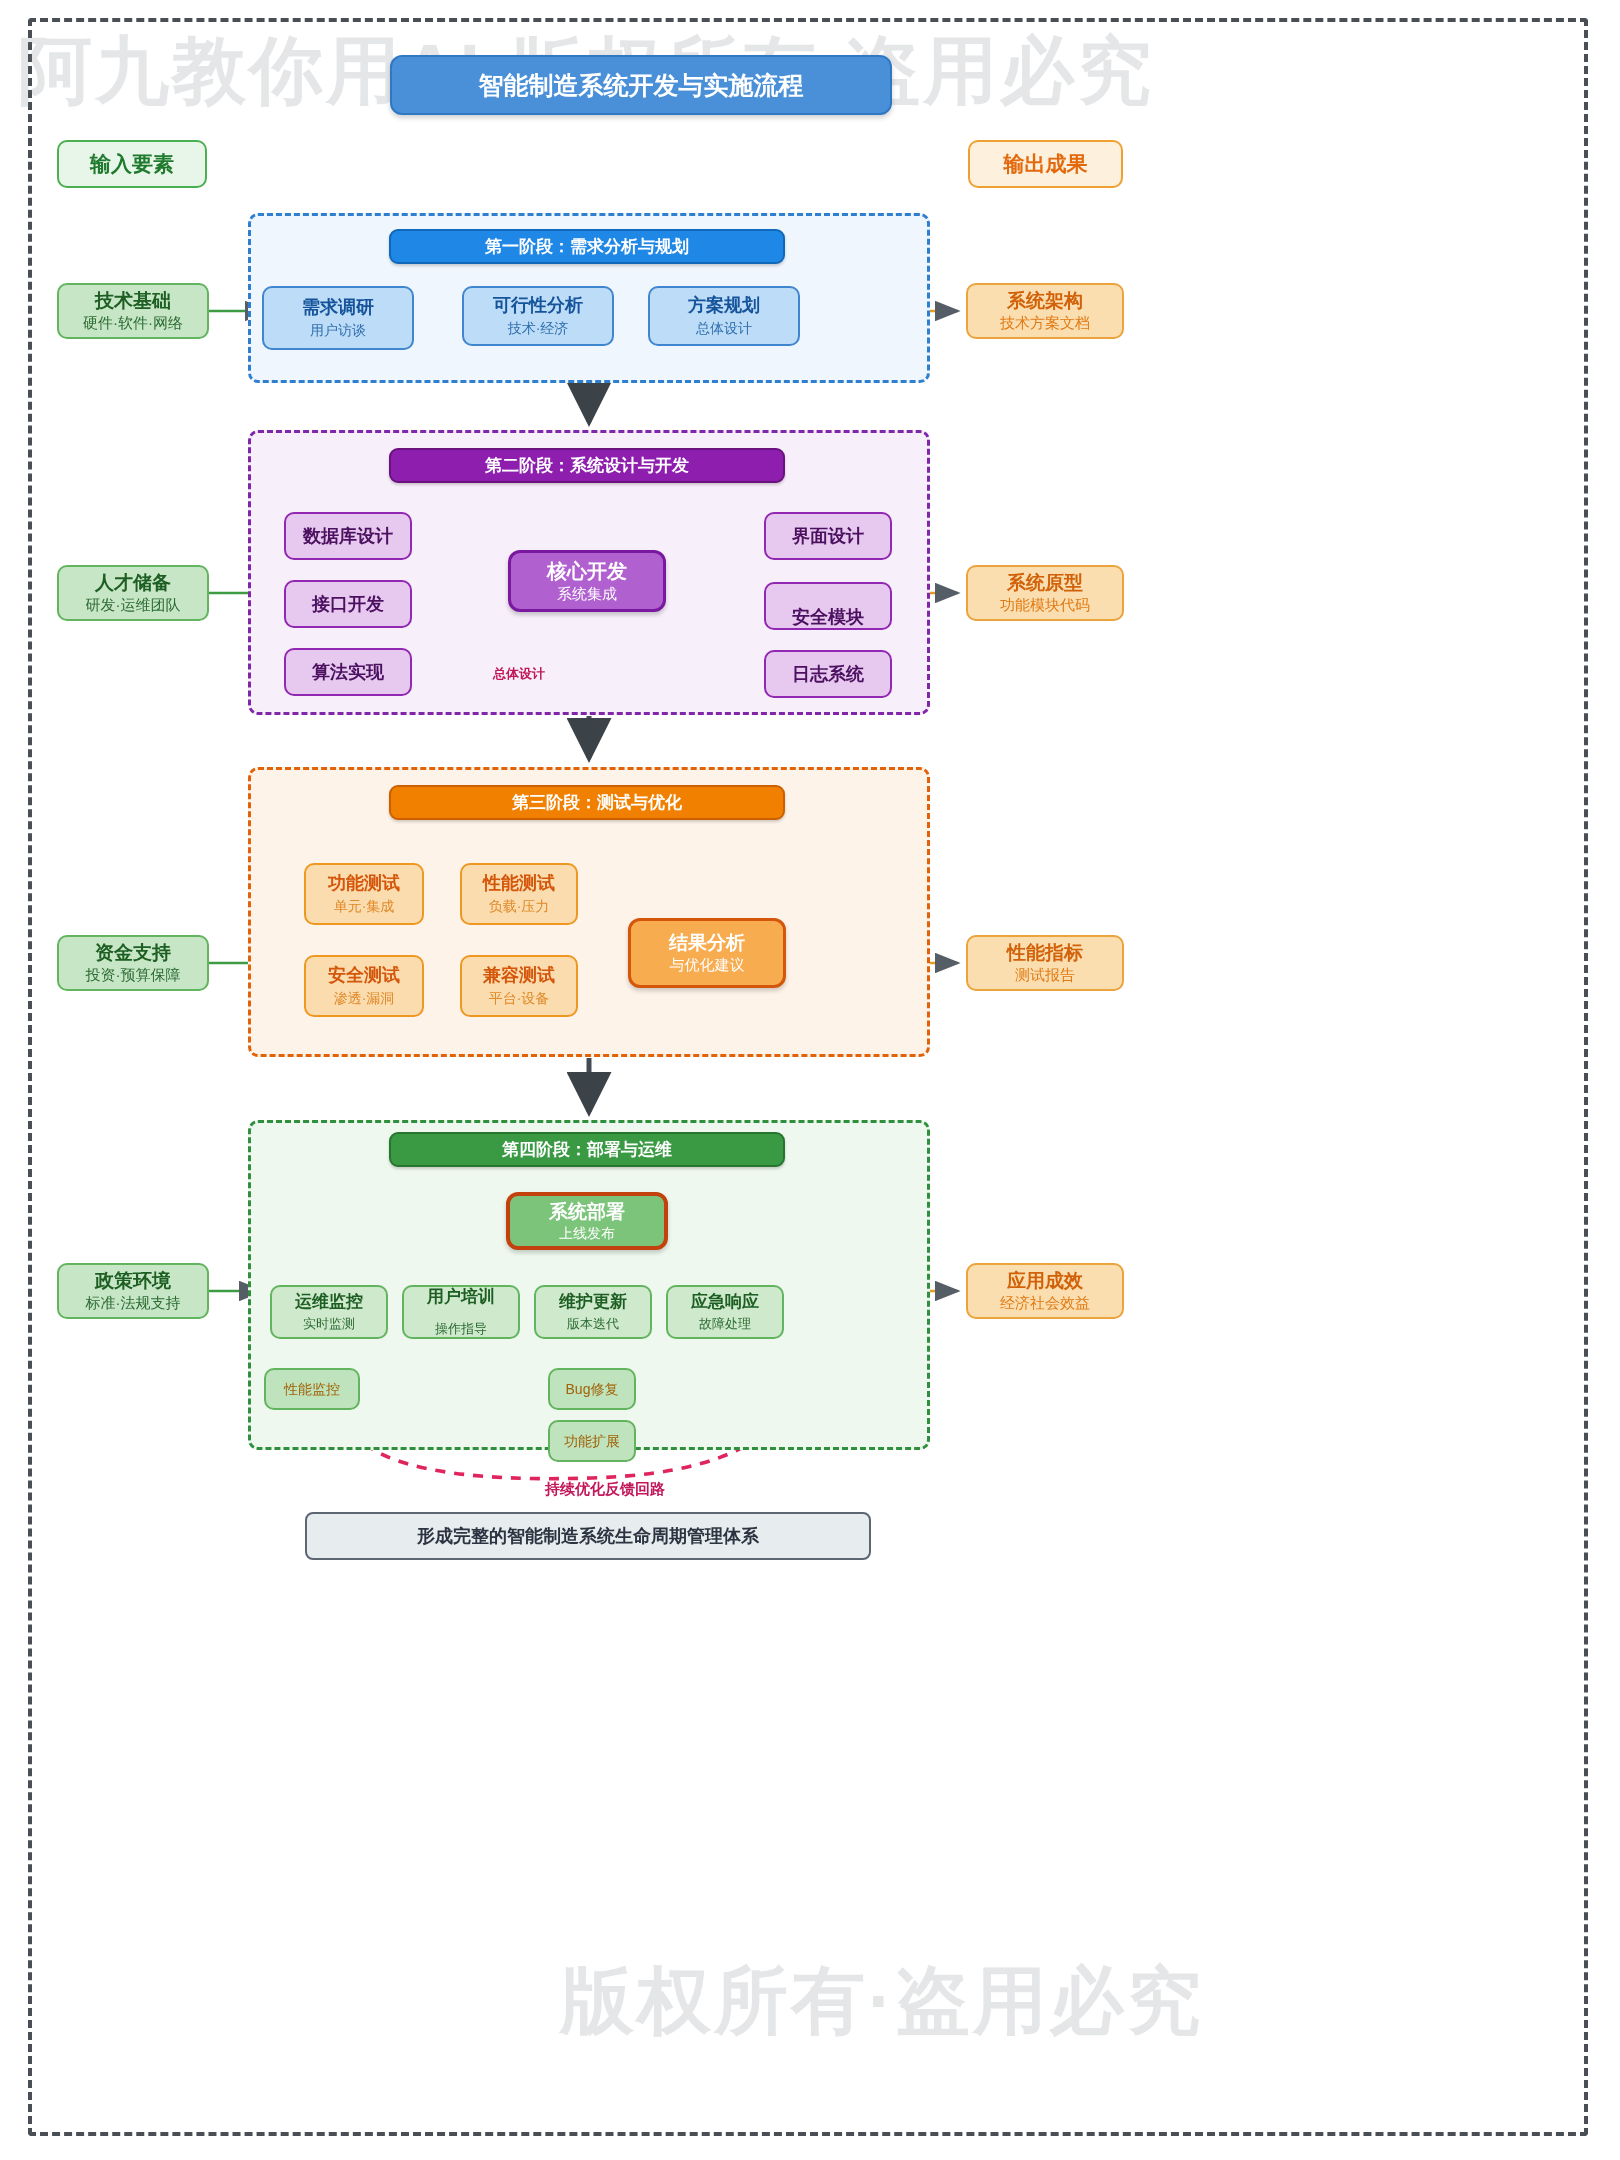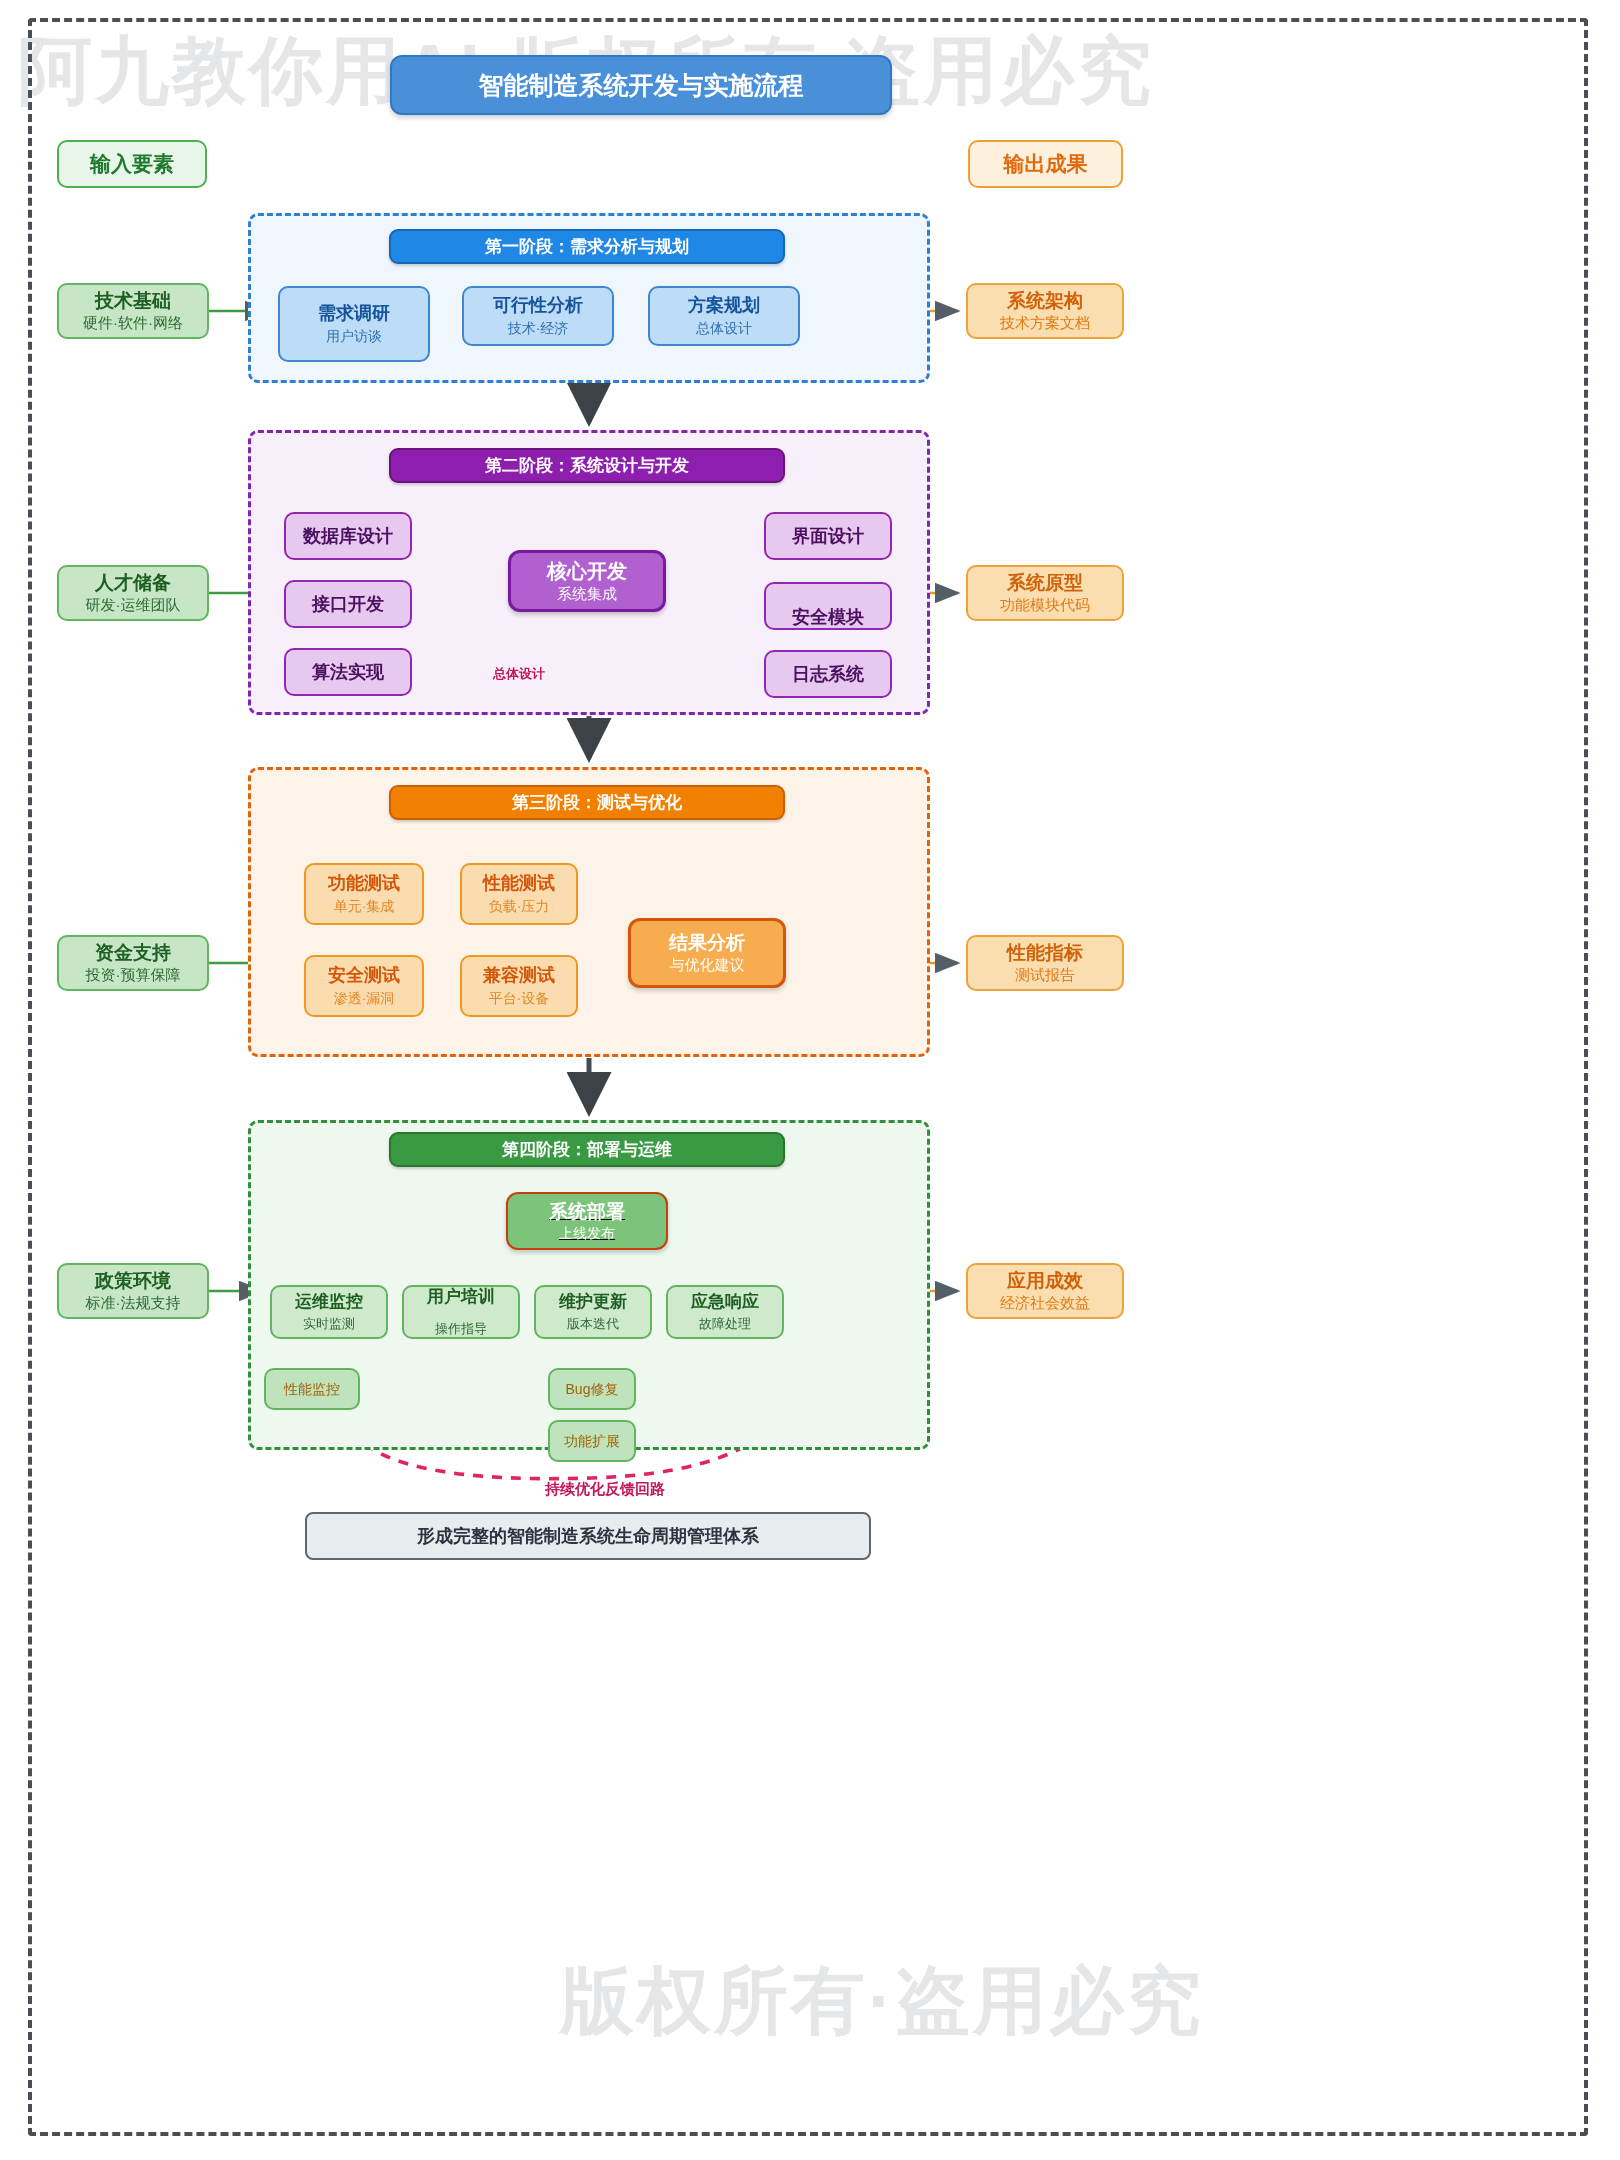--- a/index.html
+++ b/index.html
@@ -65,21 +65,21 @@
   .outbox .t2{font-size:15px;color:#e07a14;margin-top:3px;}
   #out1{left:966px;top:283px;width:158px;height:56px;}
   #out2{left:966px;top:565px;width:158px;height:56px;}
   #out3{left:966px;top:935px;width:158px;height:56px;}
   #out4{left:966px;top:1263px;width:158px;height:56px;}
 
   
   .p1box{background:#bcdcf7;border:2px solid #3f86cf;}
   .p1box .t1{font-size:18px;color:#15539b;}
   .p1box .t2{font-size:14px;color:#2f6fae;margin-top:4px;}
-  #p1a{left:278px;top:286px;width:152px;height:76px;}
+  #p1a{left:262px;top:286px;width:152px;height:64px;}
   #p1b{left:462px;top:286px;width:152px;height:60px;}
   #p1c{left:648px;top:286px;width:152px;height:60px;}
 
   
   .p2box{background:#e7c9ef;border:2px solid #9127b3;}
   .p2box .t1{font-size:18px;color:#4b1060;}
   #p2db{left:284px;top:512px;width:128px;height:48px;}
   #p2if{left:284px;top:580px;width:128px;height:48px;}
   #p2al{left:284px;top:648px;width:128px;height:48px;}
   #p2ui{left:764px;top:512px;width:128px;height:48px;}
@@ -102,22 +102,22 @@
   #p3c{left:460px;top:955px;width:118px;height:62px;}
   #p3r{left:628px;top:918px;width:158px;height:70px;background:#f7ac4f;border:3px solid #d4560a;
        border-radius:12px;box-shadow:0 3px 4px rgba(0,0,0,.18);}
   #p3r .t1{font-size:19px;color:#ffffff;}
   #p3r .t2{font-size:15px;color:#ffffff;margin-top:2px;}
 
   
   .p4box{background:#cfe9cc;border:2px solid #63b45f;}
   .p4box .t1{font-size:17px;color:#1d5e23;}
   .p4box .t2{font-size:13px;color:#2c6b33;margin-top:4px;}
-  #p4dep{left:506px;top:1192px;width:162px;height:58px;background:#7cc47a;border:2px solid #c2410c;
-         border-radius:12px;box-shadow:0 3px 4px rgba(0,0,0,.18);text-decoration:underline;}
+  #p4dep{left:506px;top:1192px;width:162px;height:58px;background:#7cc47a;border:4px solid #c2410c;
+         border-radius:12px;box-shadow:0 3px 4px rgba(0,0,0,.18);}
   #p4dep .t1{font-size:19px;color:#ffffff;}
   #p4dep .t2{font-size:14px;color:#ffffff;margin-top:2px;}
   #p4m1{left:270px;top:1285px;width:118px;height:54px;}
   #p4m2{left:402px;top:1285px;width:118px;height:54px;justify-content:space-between;}
   #p4m3{left:534px;top:1285px;width:118px;height:54px;}
   #p4m4{left:666px;top:1285px;width:118px;height:54px;}
   .p4small{background:#bfe3bd;border:2px solid #63b45f;}
   .p4small .t1{font-size:14px;color:#a16207;font-weight:400;}
   #p4s1{left:264px;top:1368px;width:96px;height:42px;}
   #p4s2{left:548px;top:1368px;width:88px;height:42px;}

